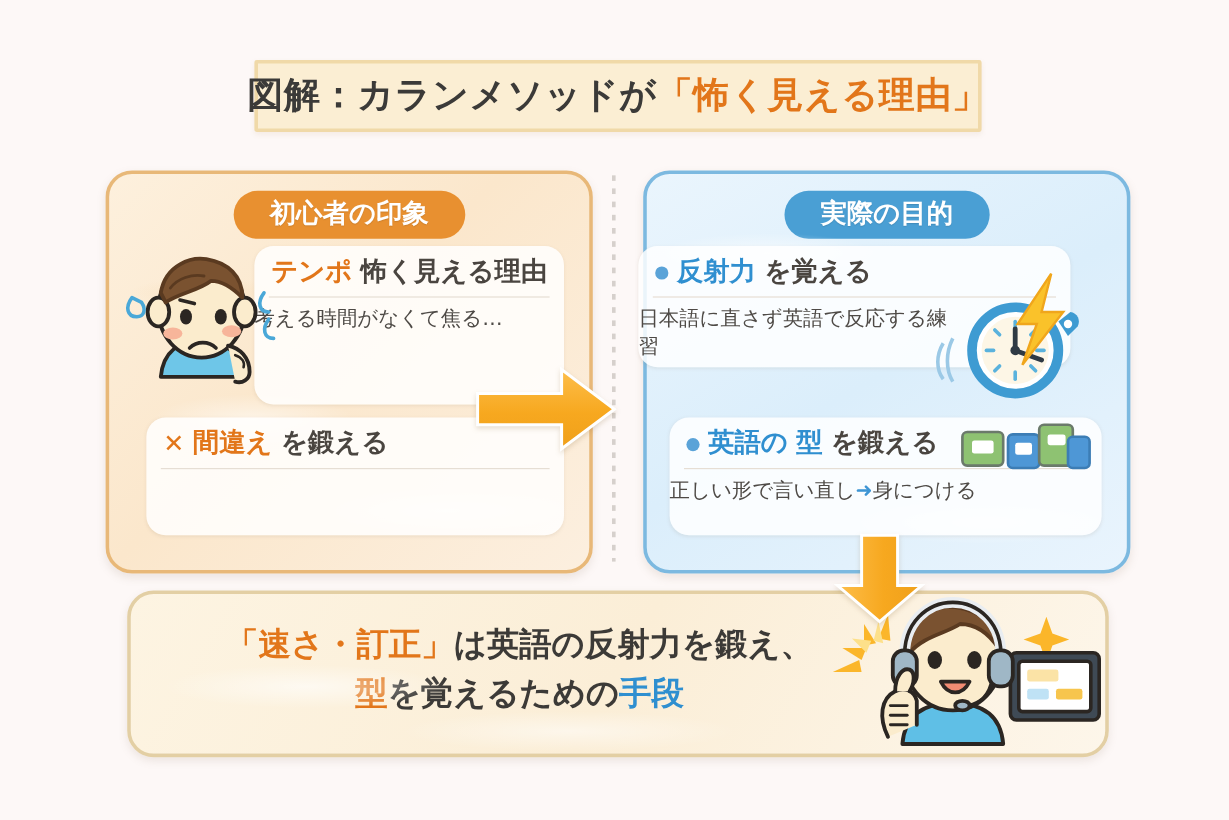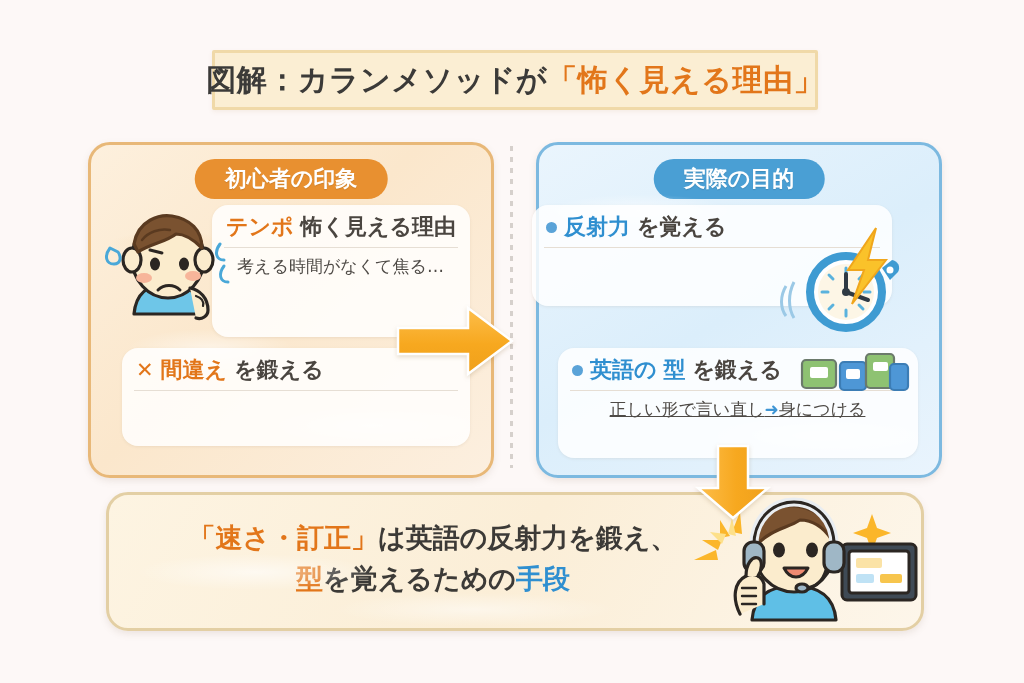--- a/index.html
+++ b/index.html
@@ -78,39 +78,38 @@
   .card-head{
     display:flex;align-items:center;gap:7px;
     font-size:22px;font-weight:bold;color:#4a4540;
     padding:9px 14px 7px 14px;line-height:1.2;white-space:nowrap;
   }
   .card-head .hl-o{color:#e2761a;}
   .card-head .hl-b{color:#2f8fd0;}
   .card-rule{height:1px;margin:0 12px;background:#e6ded4;}
   .card-sub{
     font-size:17px;color:#4e4a46;line-height:1.35;
-    padding:7px 15px 10px 14px;
-    text-align:center;
+    padding:7px 15px 10px 0;
   }
   .card-sub .arw{color:#3e95d4;font-weight:bold;}
 
   .mark-x{color:#e2761a;font-size:21px;font-weight:bold;line-height:1;}
   .dot-b{
     width:11px;height:11px;border-radius:50%;background:#5aa3d8;
     flex:0 0 auto;display:inline-block;
   }
 
   
   .card-l1{left:212px;top:205px;width:258px;height:132px;}
   .card-l2{left:122px;top:348px;width:348px;height:98px;}
   .card-r1{left:532px;top:205px;width:360px;height:101px;}
-  .card-r2{left:558px;top:348px;width:360px;height:110px;}
+  .card-r2{left:558px;top:348px;width:360px;height:98px;}
 
   .card-r1 .card-sub, .card-r2 .card-sub{padding-right:96px;}
-  .card-r2 .card-sub{padding-right:15px;text-decoration:underline;}
+  .card-r2 .card-sub{padding-right:15px;}
 
   
   .arrow-right{
     position:absolute;left:396px;top:304px;width:118px;height:74px;z-index:4;
     filter:drop-shadow(0 2px 2px rgba(140,110,60,.22));
   }
   .arrow-down{
     position:absolute;left:694px;top:444px;width:78px;height:76px;z-index:4;
     filter:drop-shadow(0 2px 2px rgba(140,110,60,.22));
   }
@@ -212,20 +211,21 @@
     <div class="badge badge-blue">実際の目的</div>
   </div>
 
   <div class="card card-r1">
     <div class="card-head">
       <span class="dot-b"></span>
         <span class="hl-b">反射力</span>
         <span>を覚える</span>
     </div>
     <div class="card-rule"></div>
+    <div class="card-sub">日本語に直さず英語で反応する練習</div>
   </div>
 
   <svg class="ill ill-watch" viewBox="0 0 132 116">
     <g>
       <path d="M8 64 C2 74 2 86 8 94" fill="none" stroke="#9bc9e6" stroke-width="3"></path>
       <path d="M16 60 C10 72 10 86 16 96" fill="none" stroke="#9bc9e6" stroke-width="3"></path>
       <circle cx="68" cy="70" r="36" fill="#ffffff" stroke="#3e9bd2" stroke-width="8"></circle>
       <circle cx="68" cy="70" r="28" fill="#fdf6e6"></circle>
       <path d="M104 46 l10 -8 a8 8 0 0 1 6 12 l-8 8 Z" fill="#3e9bd2"></path>
       <circle cx="112" cy="48" r="3.5" fill="#ffffff"></circle>

